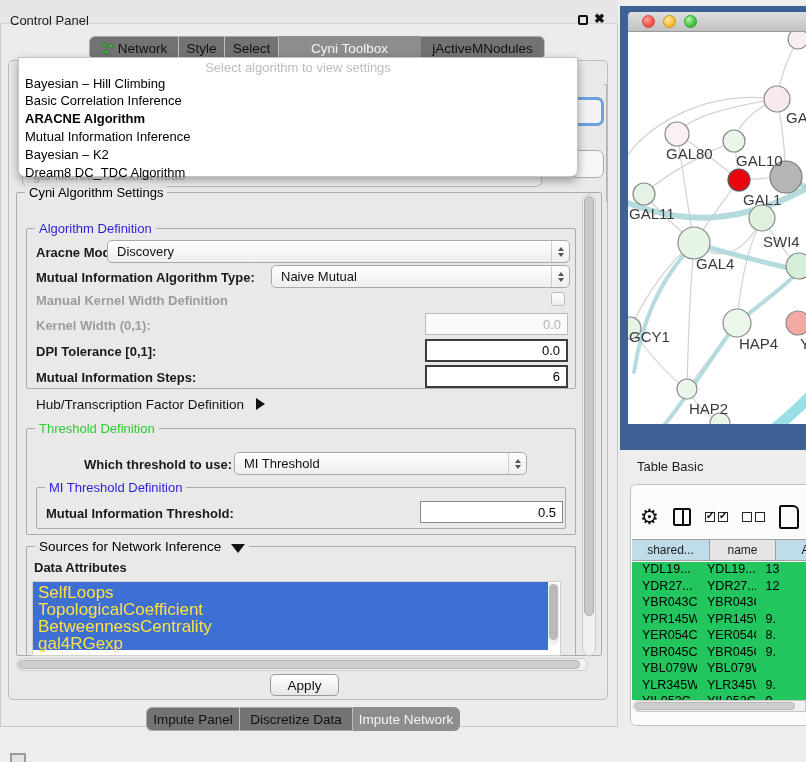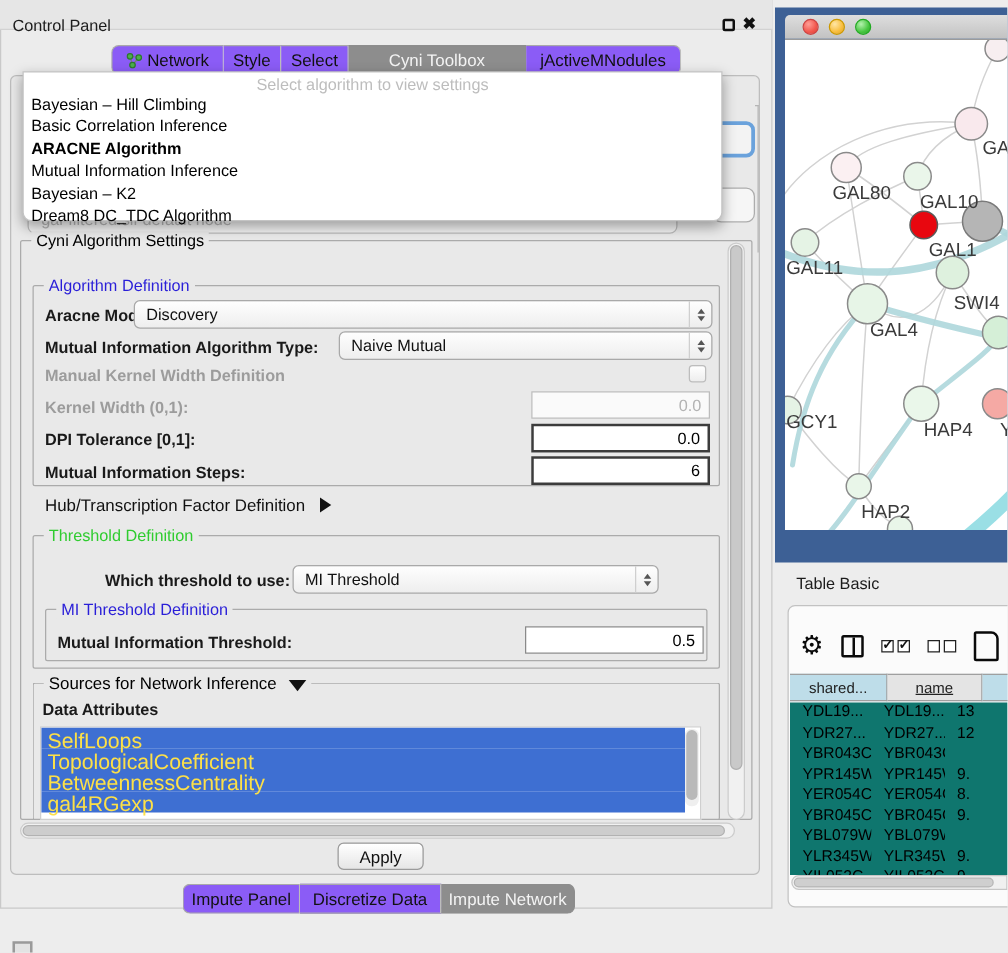--- a/index.html
+++ b/index.html
@@ -13,21 +13,21 @@
     border:1px solid #c9c9c9; }
   #cp-titlebar { left:0; top:8; width:618px; height:24px; background:#e6e6e6;
     border-bottom:1px solid #d2d2d2; }
   #cp-title { left:10px; top:13px; font-size:13px; color:#1c1c1c; }
   #cp-float { left:578px; top:15px; width:10px; height:10px; border:2px solid #111; border-radius:2px; }
   #cp-close { left:594px; top:11px; font-size:13px; font-weight:bold; color:#111; }
 
   
   .tabstrip { display:flex; height:24px; }
   .tab { display:flex; align-items:center; justify-content:center; gap:4px;
-    background:#8b5cf6; border-top:1px solid #a9a9a9; border-bottom:1px solid #a9a9a9;
+    background:#737373; border-top:1px solid #a9a9a9; border-bottom:1px solid #a9a9a9;
     border-right:1px solid #bdbdbd; font-size:13.5px; color:#111; padding:0 4px; }
   .tab:first-child { border-left:1px solid #a9a9a9; border-radius:6px 0 0 6px; }
   .tab:last-child { border-radius:0 6px 6px 0; }
   .tab.sel { background:#8d8d8d; color:#f4f4f4; border-color:#8d8d8d; }
   #top-tabs { left:89px; top:36px; }
 
   
   #inner-pane { left:8px; top:60px; width:600px; height:640px; background:#e9e9e9;
     border:1px solid #bdbdbd; border-radius:5px; }
 
@@ -133,21 +133,21 @@
   .split-icon::after { content:""; position:absolute; left:50%; top:0; width:2.5px; height:100%; background:#0a0a0a; }
   .pair { display:flex; gap:3px; }
   .cb { width:10px; height:10px; border:1.5px solid #222; position:relative; background:#fff; }
   .cb.on::after { content:"✓"; position:absolute; left:0px; top:-4px; font-size:11px; font-weight:bold; color:#111; }
   .doc-icon { width:20px; height:24px; border:2.5px solid #0a0a0a; border-radius:2px 6px 2px 2px; }
 
   #tb-header { left:632px; top:539px; height:22px; display:flex; font-size:12px; color:#222; }
   .th { display:flex; align-items:center; justify-content:center; border-right:1px solid #9f9f9f;
     border-top:1px solid #9f9f9f; border-bottom:1px solid #9f9f9f; background:#e4e4e4; }
   .th.blue-h { background:#bedde9; }
-  #tb-rows { left:632px; top:562px; width:174px; height:138px; overflow:hidden; background:#0f766e; }
+  #tb-rows { left:632px; top:562px; width:174px; height:138px; overflow:hidden; background:#22c55e; }
   .trow { display:flex; height:16.5px; font-size:12.5px; color:#000; }
   .td { padding-left:10px; white-space:nowrap; overflow:hidden; }
   #tb-hscroll { left:633px; top:700px; width:173px; height:12px; background:#f0f0f0;
     border:1px solid #c6c6c6; border-radius:6px 0 0 6px; }
   #tb-hthumb { left:635px; top:702px; width:160px; height:8px; background:#cfcfcf;
     border:1px solid #b5b5b5; border-radius:4px; }
 
   .net-tab-icon { width:13px; height:13px; }
 </style>
 </head>
@@ -378,21 +378,21 @@
         <span class="cb on"></span>
       </span>
     <span class="pair">
         <span class="cb"></span>
         <span class="cb"></span>
       </span>
     <span class="doc-icon"></span>
   </div>
   <div id="tb-header" class="abs">
       <div class="th blue-h" style="width: 78px;">shared...</div>
-      <div class="th" style="width: 76px; text-decoration: underline;">name</div>
+      <div class="th" style="width: 66px;">name</div>
       <div class="th blue-h" style="width: 60px;">A</div>
     </div>
   <div id="tb-rows" class="abs">
       <div class="trow">
         <div class="td" style="width: 78px;">YDL19...</div>
         <div class="td" style="width: 70px;">YDL19...</div>
         <div class="td" style="width: 60px;">13</div>
       </div>
       <div class="trow">
         <div class="td" style="width: 78px;">YDR27...</div>

